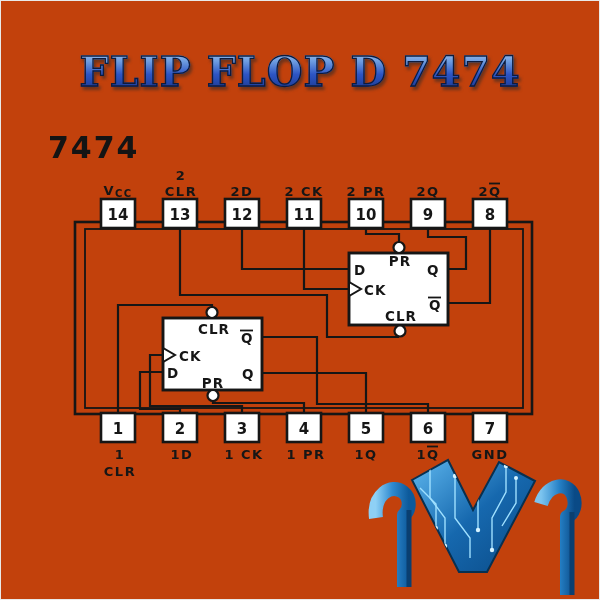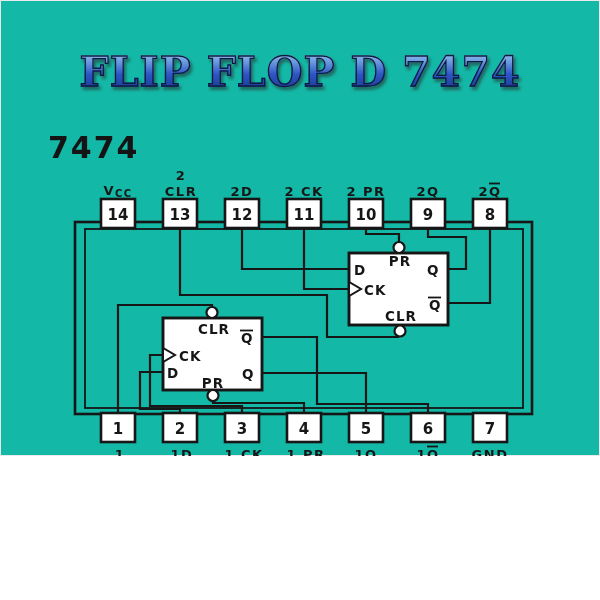--- a/index.html
+++ b/index.html
@@ -1,16 +1,16 @@
 <!DOCTYPE html>
 <html><head>
 <meta charset="utf-8">
 <style>
   html,body{margin:0;padding:0;background:#fff;}
-  #page{position:relative;width:600px;height:456px;background:#14b8a6;overflow:hidden;
+  #page{position:relative;width:600px;height:600px;background:#c2410c;overflow:hidden;
         box-shadow:inset 0 0 0 1px #e9e9e9;font-family:"DejaVu Sans",sans-serif;}
   
   #title{position:absolute;left:0;top:48px;width:600px;text-align:center;
          font-family:"DejaVu Serif",serif;font-weight:bold;font-size:41px;letter-spacing:1px;
          background:linear-gradient(180deg,#aacdf2 0%,#6d9ce0 28%,#2d55c4 55%,#16307e 100%);
          -webkit-background-clip:text;background-clip:text;color:transparent;
          -webkit-text-stroke:1.3px #0d1b3d;
          filter:drop-shadow(2px 3px 1.5px rgba(40,40,40,0.55));}
   
   #partno{position:absolute;left:48px;top:130px;font-family:"DejaVu Sans",sans-serif;

